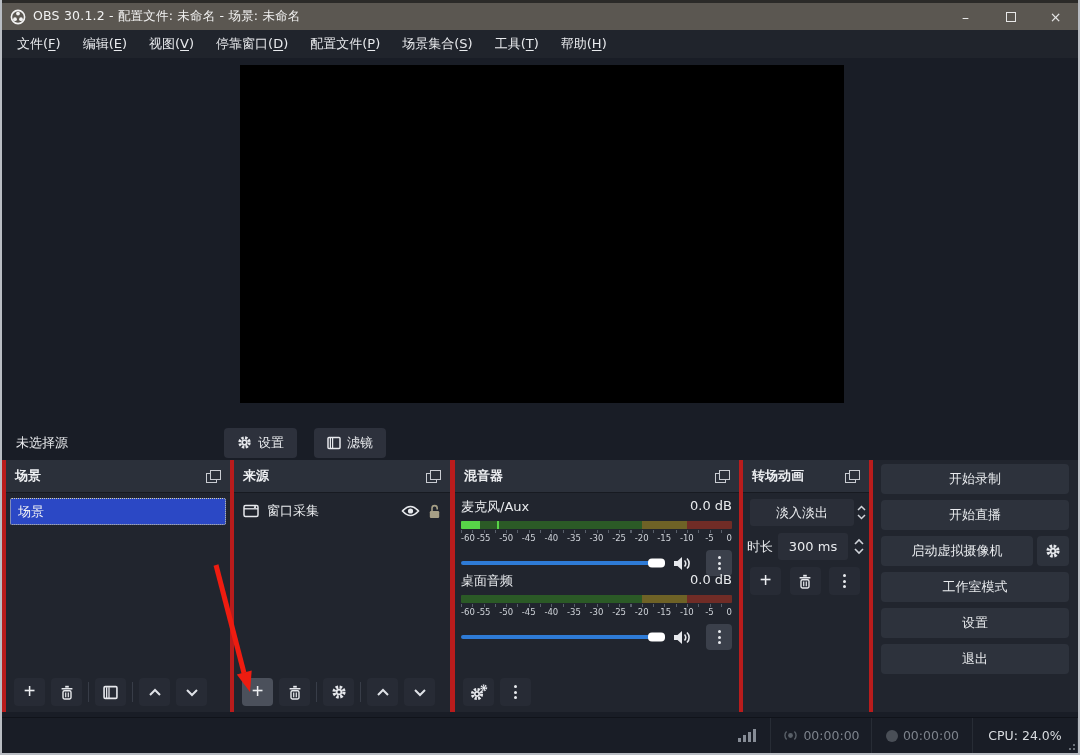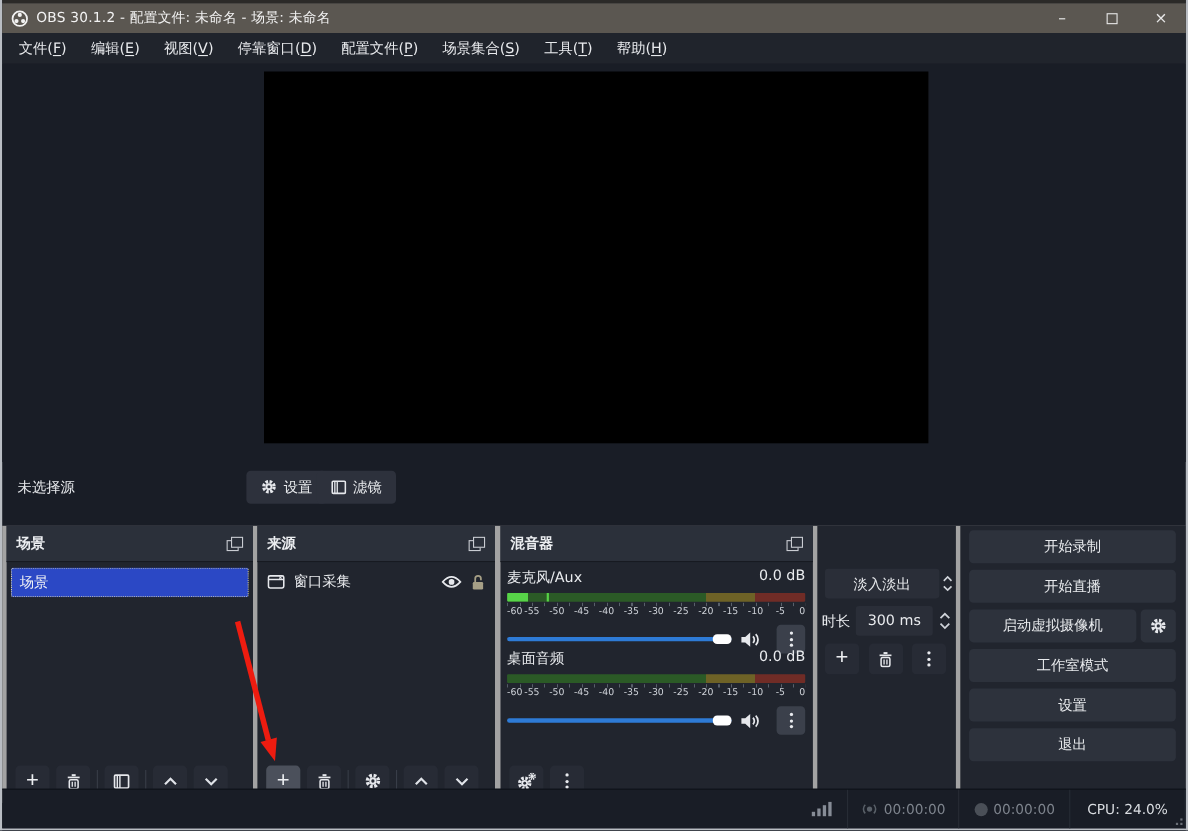--- a/index.html
+++ b/index.html
@@ -25,24 +25,24 @@
   
   #main { left:0; top:58px; width:100%; height:362px; background:#191d26; }
   #canvas { position:absolute; left:238px; top:7px; width:604px; height:338px; background:#000; }
 
   
   #contextrow { left:0; top:420px; width:100%; height:45px; display:flex; align-items:center; }
   #no-source { color:#e9ebee; font-size:13px; margin-left:14px; }
   .ctx-btn { height:30px; background:#2d313c; border:none; border-radius:4px; color:#e9ebee; font-size:13px;
              display:flex; align-items:center; gap:6px; padding:0 13px; font-family:inherit; }
   #ctx-settings { position:absolute; left:222px; }
-  #ctx-filters  { position:absolute; left:286px;justify-content:center; }
-
-  
-  #docks { left:0; top:478px; width:100%; height:252px; background:#a3a3a3; }
+  #ctx-filters  { position:absolute; left:312px;justify-content:center; }
+
+  
+  #docks { left:0; top:460px; width:100%; height:252px; background:#b91c1c; }
   .dock { position:absolute; top:0; height:252px; background:#21252e; display:flex; flex-direction:column; }
   .dock-header { height:33px; background:#2b303a; border-bottom:1px solid #171a21; display:flex; align-items:center;
                  justify-content:space-between; padding:0 9px; flex:0 0 auto; }
   .dock-title { color:#eceef1; font-size:13px; font-weight:bold; }
   .dock-body { position:relative; flex:1; }
   #dock-scenes { left:4px;  width:224px; }
   #dock-sources { left:232px; width:216px; }
   #dock-mixer { left:453px; width:284px; }
   #dock-transitions { left:741px; width:126px; }
   #dock-controls { left:871px; width:205px; }
@@ -448,20 +448,24 @@
                 <i></i>
                 <i></i>
                 <i></i>
               </span>
           </button>
         </div>
       </div>
     </div>
 
     <div class="dock" id="dock-transitions">
+      <div class="dock-header">
+        <span class="dock-title">转场动画</span>
+        <span class="popout"></span>
+      </div>
       <div class="dock-body" style="position:absolute; inset:33px 0 0 0;">
         <div class="combo" style="top:6px;">
           <span>淡入淡出</span>
         </div>
         <div class="combo-arrows" style="top:6px;">
           <svg width="9" height="6" viewBox="0 0 9 6">
               <polyline points="1,5 4.5,1.5 8,5" fill="none" stroke="#cfd3d9" stroke-width="1.5"></polyline>
             </svg>
           <svg width="9" height="6" viewBox="0 0 9 6">
               <polyline points="1,1 4.5,4.5 8,1" fill="none" stroke="#cfd3d9" stroke-width="1.5"></polyline>

